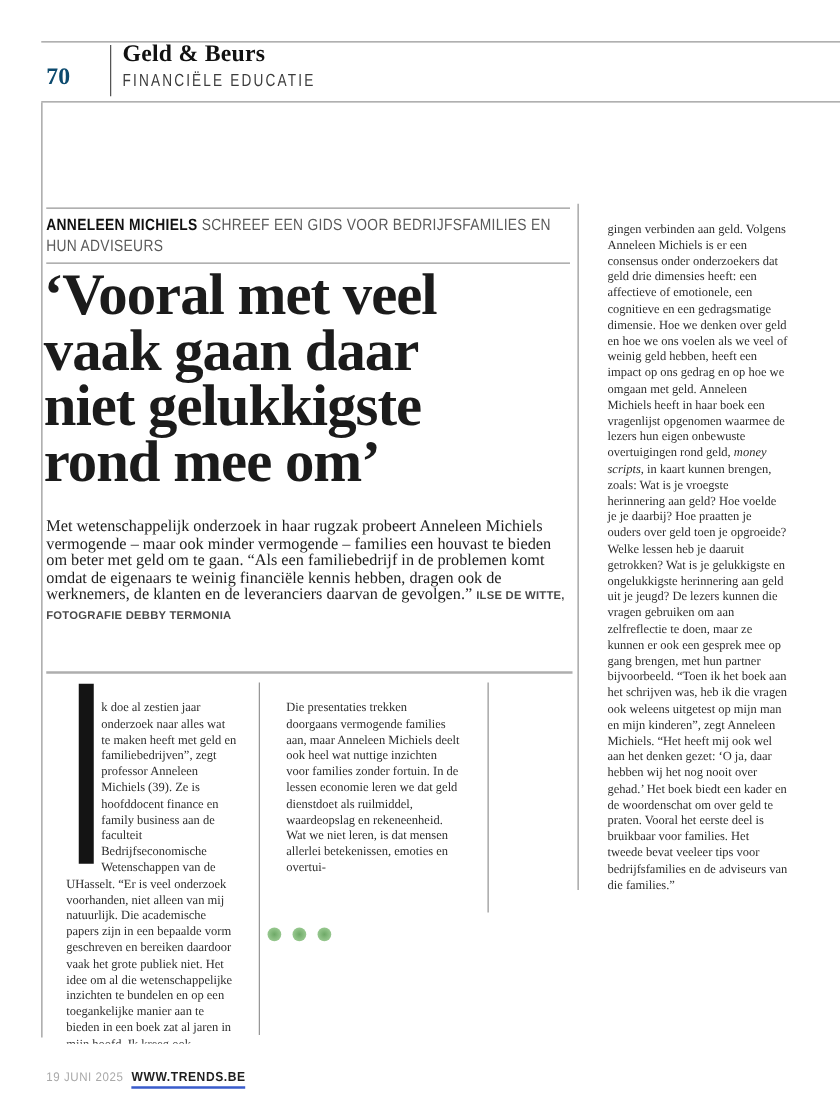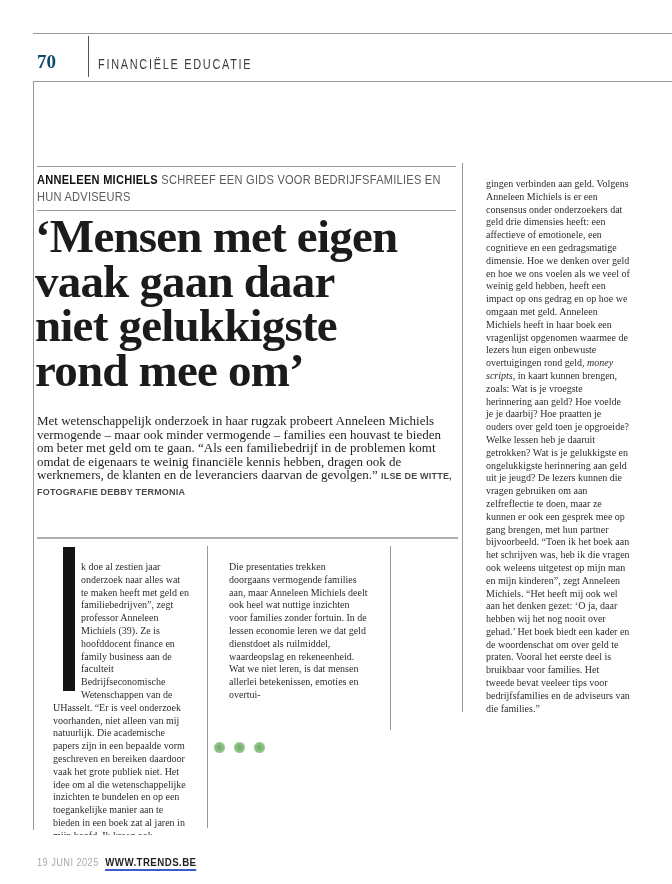--- a/index.html
+++ b/index.html
@@ -57,33 +57,34 @@
 </head>
 <body>
 
 <div class="page">
 
   <div class="rule" style="left:33px;top:33px;width:639px;height:1px;"></div>
   <div class="rule" style="left:33px;top:81px;width:639px;height:1px;"></div>
 
   <div class="pageno">70</div>
   <div class="header-vrule"></div>
+  <div class="section">Geld &amp; Beurs</div>
   <div class="subsection">FINANCIËLE EDUCATIE</div>
 
   <div class="rule" style="left:33px;top:82px;width:1px;height:748px;"></div>
   <div class="rule" style="left:462px;top:163px;width:1px;height:549px;"></div>
   <div class="rule" style="left:207px;top:546px;width:1px;height:282px;"></div>
   <div class="rule" style="left:390px;top:546px;width:1px;height:184px;"></div>
 
   <div class="rule" style="left:37px;top:166px;width:419px;height:1px;"></div>
   <div class="kicker"><b>ANNELEEN MICHIELS</b><span> SCHREEF EEN GIDS VOOR BEDRIJFSFAMILIES EN HUN ADVISEURS</span></div>
   <div class="rule" style="left:37px;top:210px;width:419px;height:1px;"></div>
 
   <div class="headline">
-    <div>‘Mensen met eigen</div>
+    <div>‘Vooral met veel</div>
     <div>vaak gaan daar</div>
     <div>niet gelukkigste</div>
     <div>rond mee om’</div>
   </div>
 
   <div class="lead"><span>Met wetenschappelijk onderzoek in haar rugzak probeert Anneleen Michiels vermogende – maar ook minder vermogende – families een houvast te bieden om beter met geld om te gaan. “Als een familiebedrijf in de problemen komt omdat de eigenaars te weinig financiële kennis hebben, dragen ook de werknemers, de klanten en de leveranciers daarvan de gevolgen.” </span><span class="byline">ILSE DE WITTE, FOTOGRAFIE DEBBY TERMONIA</span></div>
 
   <div class="rule" style="left:37px;top:537px;width:421px;height:2px;background:#aeaeae;"></div>
 
   <div class="bodycol col1">

